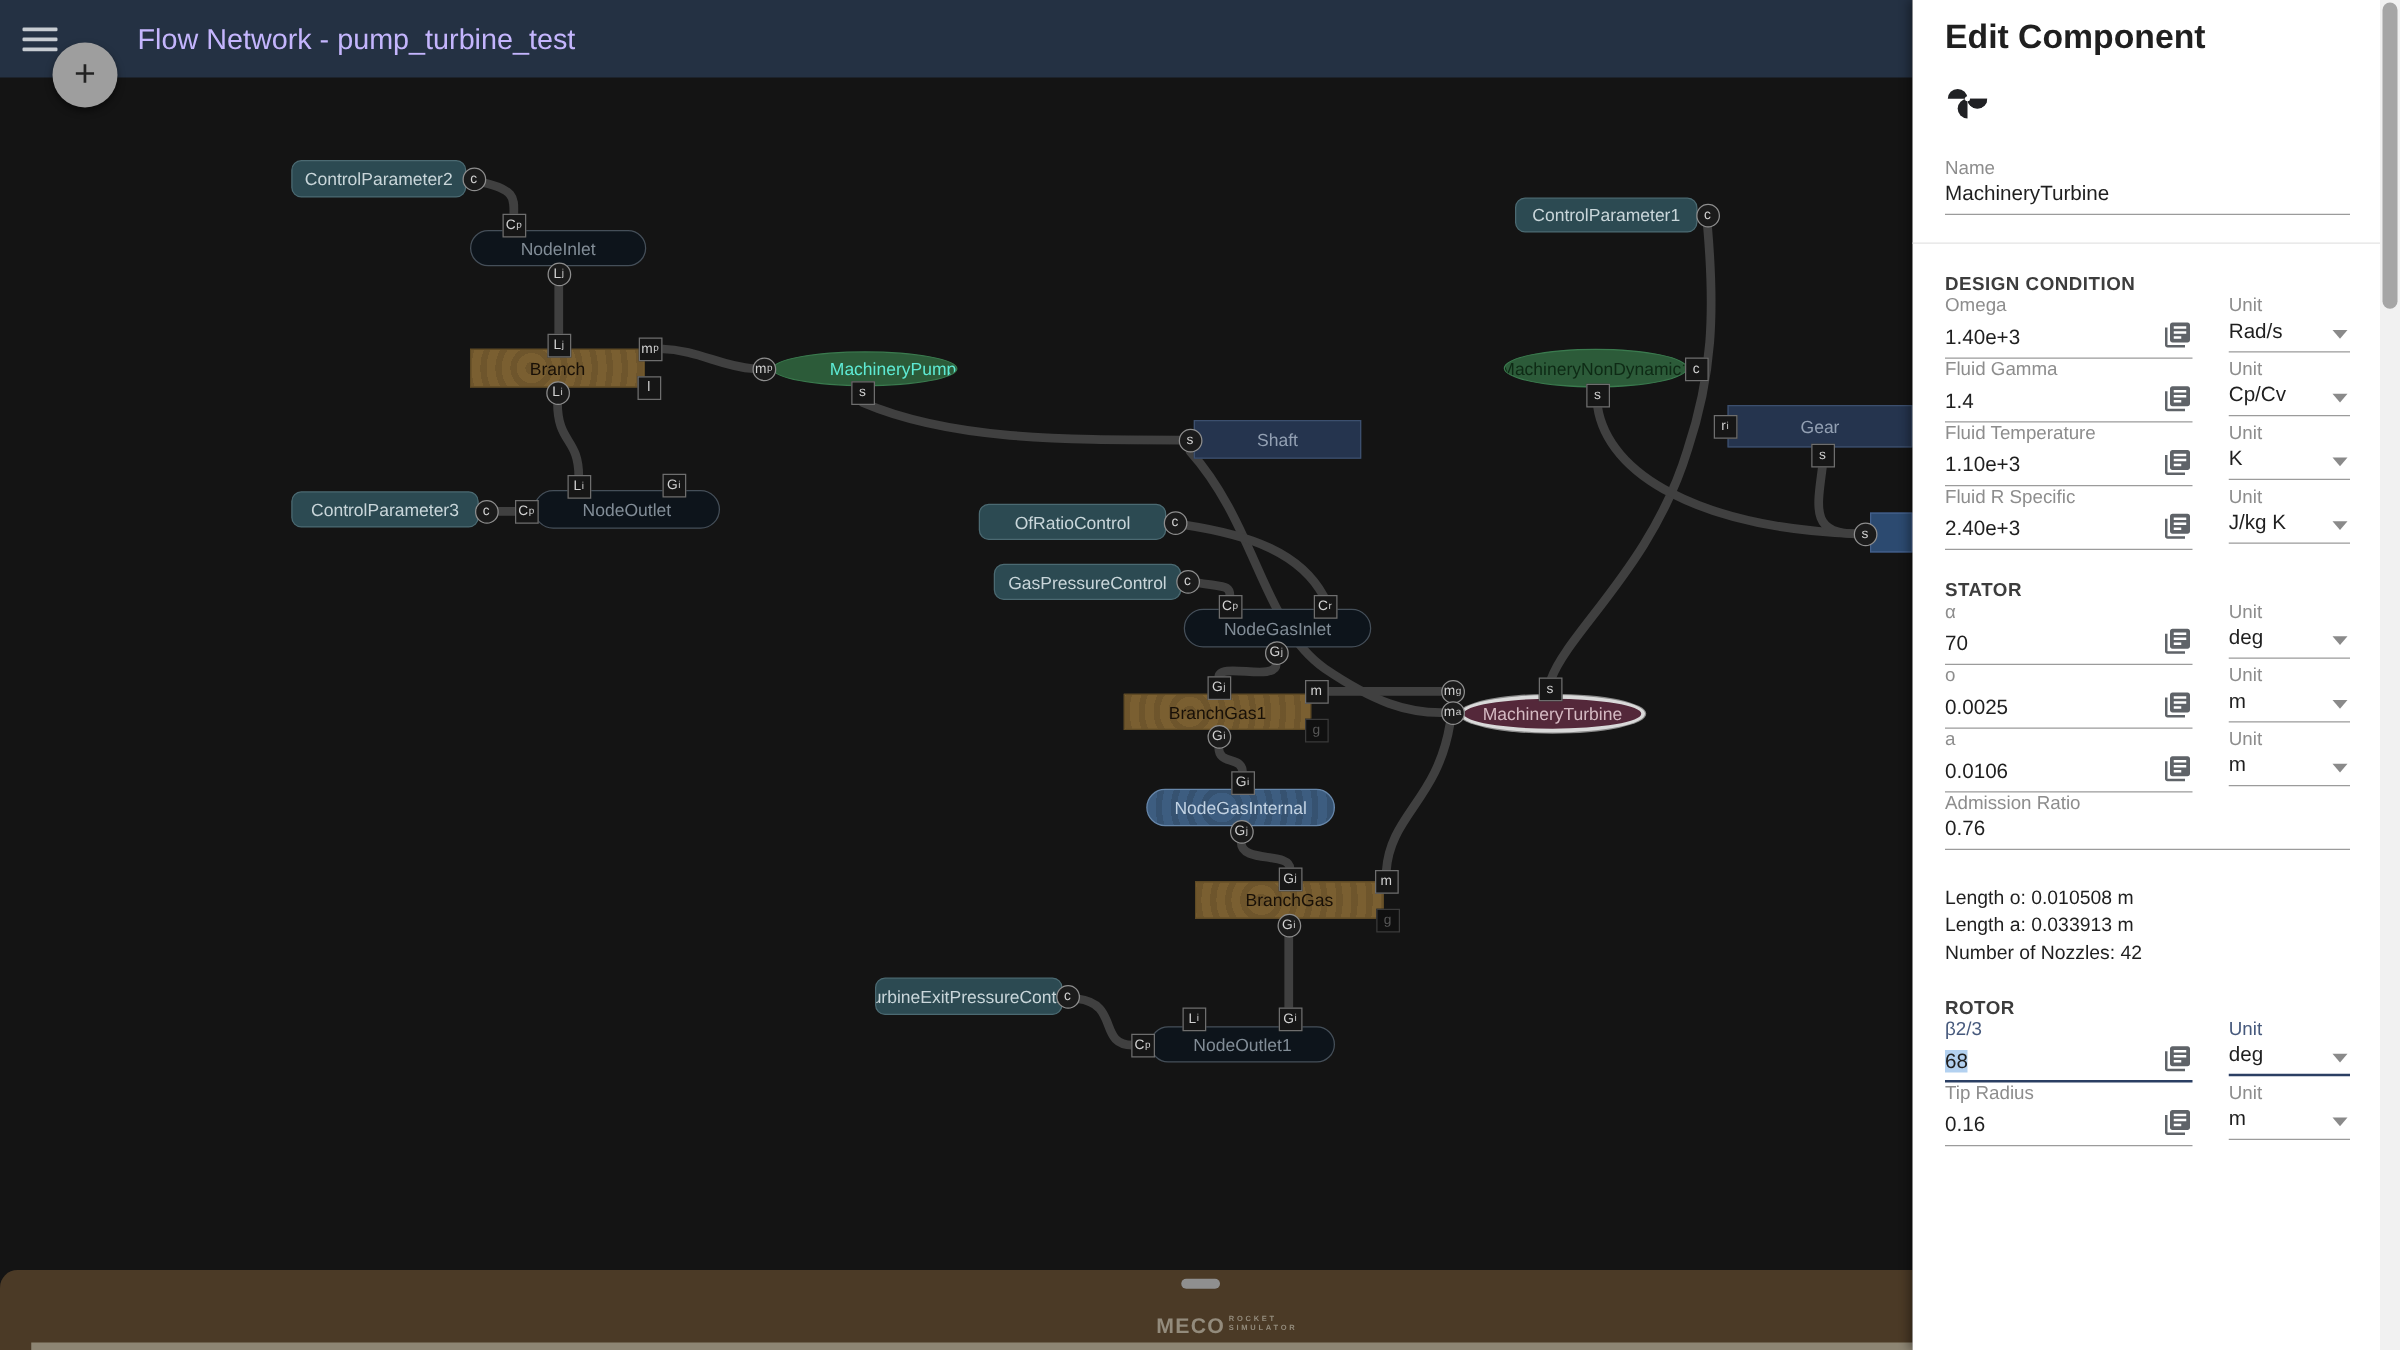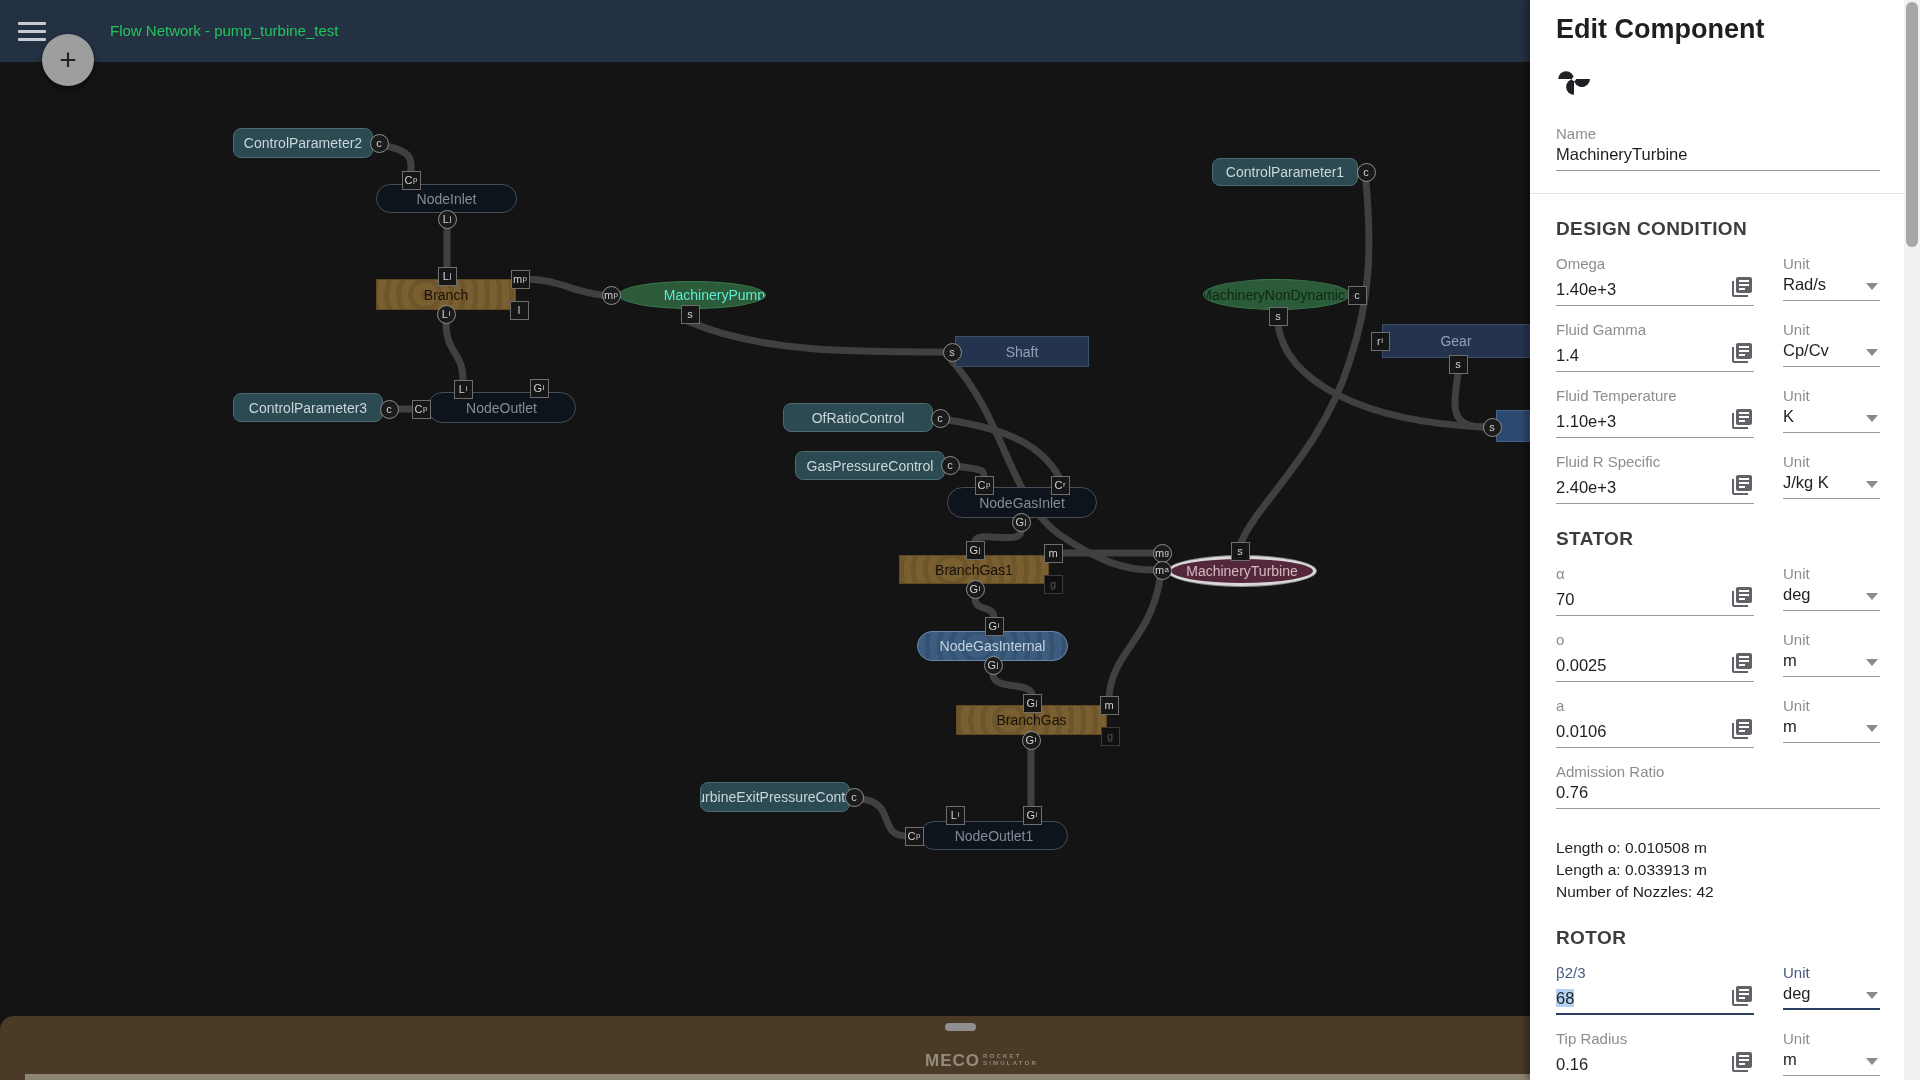--- a/index.html
+++ b/index.html
@@ -1,20 +1,20 @@
 <!DOCTYPE html>
 <html><head>
 <meta charset="utf-8">
 <style>
   html,body{margin:0;padding:0;background:#000;}
   .stage{position:relative;width:1920px;height:1080px;overflow:hidden;background:#141414;
          font-family:"Liberation Sans",sans-serif;}
   
   .appbar{position:absolute;left:0;top:0;width:1530px;height:62px;background:#243143;z-index:5;}
-  .appbar .title{position:absolute;left:110px;top:0;line-height:62px;font-size:15px;color:#22c55e;}
+  .appbar .title{position:absolute;left:110px;top:0;line-height:62px;font-size:23px;color:#c4b5fd;}
   .hamburger{position:absolute;left:18px;top:22px;width:30px;height:20px;cursor:pointer;}
   .hamburger span{display:block;width:28px;height:3px;background:#c7ccd2;margin:0 0 5px 0;border-radius:1px;}
   .fab{position:absolute;left:42px;top:34px;width:52px;height:52px;border-radius:50%;background:#9e9e9e;
        z-index:6;display:flex;align-items:center;justify-content:center;font-size:30px;color:#222;
        box-shadow:0 3px 6px rgba(0,0,0,.5);cursor:pointer;}
   
   .canvas{position:absolute;inset:0;width:1530px;height:1080px;padding-left:20px;}
   .edges{position:absolute;left:0;top:0;z-index:1;}
   .node{position:absolute;z-index:2;display:flex;align-items:center;justify-content:center;
         font-size:14px;white-space:nowrap;overflow:hidden;box-sizing:border-box;cursor:pointer;}
@@ -52,22 +52,22 @@
   .panel{position:absolute;left:1530px;top:0;width:390px;height:1080px;background:#ffffff;z-index:10;
          box-shadow:-3px 0 8px rgba(0,0,0,.4);}
   .panel-inner{padding:14px 40px 0 26px;}
   .panel h1{margin:0;font-size:27px;font-weight:700;color:#1f1f1f;}
   .comp-icon{margin-top:16px;width:36px;height:36px;}
   .namewrap{margin-top:24px;}
   .flabel{font-size:15px;color:#8d8d8d;}
   .fline{display:flex;align-items:flex-end;border-bottom:1px solid #9b9b9b;padding:3px 0 6px 0;}
   .fvalue{font-size:16.5px;color:#1f1f1f;flex:1;white-space:nowrap;}
   .panel hr{border:none;border-top:1px solid #e4e4e4;margin:22px -40px 0 -26px;}
-  .sect{margin-top:24px;font-size:19px;font-weight:700;color:#3d3d3d;letter-spacing:.4px;}
-  .frow{display:flex;margin-top:15px;}
+  .sect{margin-top:24px;font-size:15px;font-weight:700;color:#3d3d3d;letter-spacing:.4px;}
+  .frow{display:flex;margin-top:0;}
   .fmain{flex:1;}
   .funit{width:97px;margin-left:29px;}
   .ficon{width:24px;height:24px;flex:0 0 24px;margin-left:8px;cursor:pointer;}
   .arrow{width:0;height:0;border-left:6px solid transparent;border-right:6px solid transparent;
          border-top:7px solid #8a8a8a;margin:0 2px 4px 0;cursor:pointer;}
   .frow.focused .flabel{color:#46597c;}
   .frow.focused .fline{border-bottom:2px solid #2b3f63;padding-bottom:5px;}
   .sel{background:#b3d1f0;}
   .info{margin-top:28px;}
   .info div{font-size:15.5px;color:#1f1f1f;line-height:22px;}

